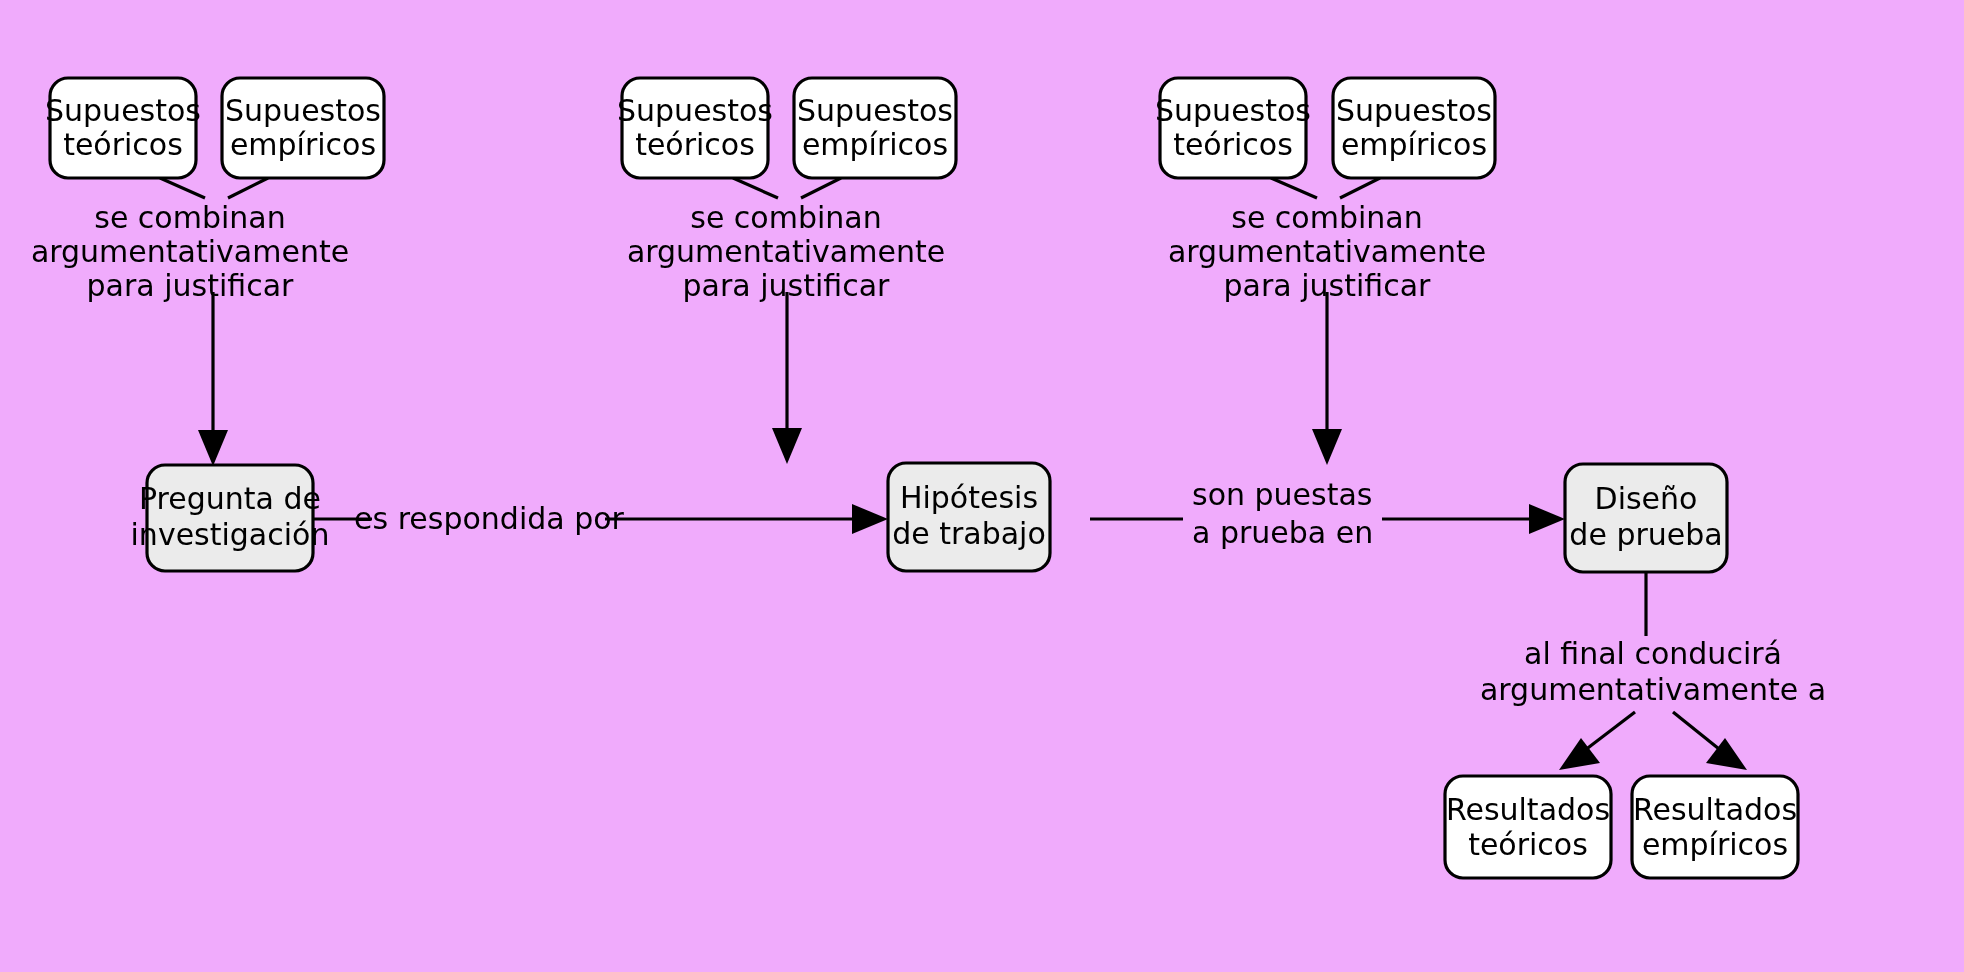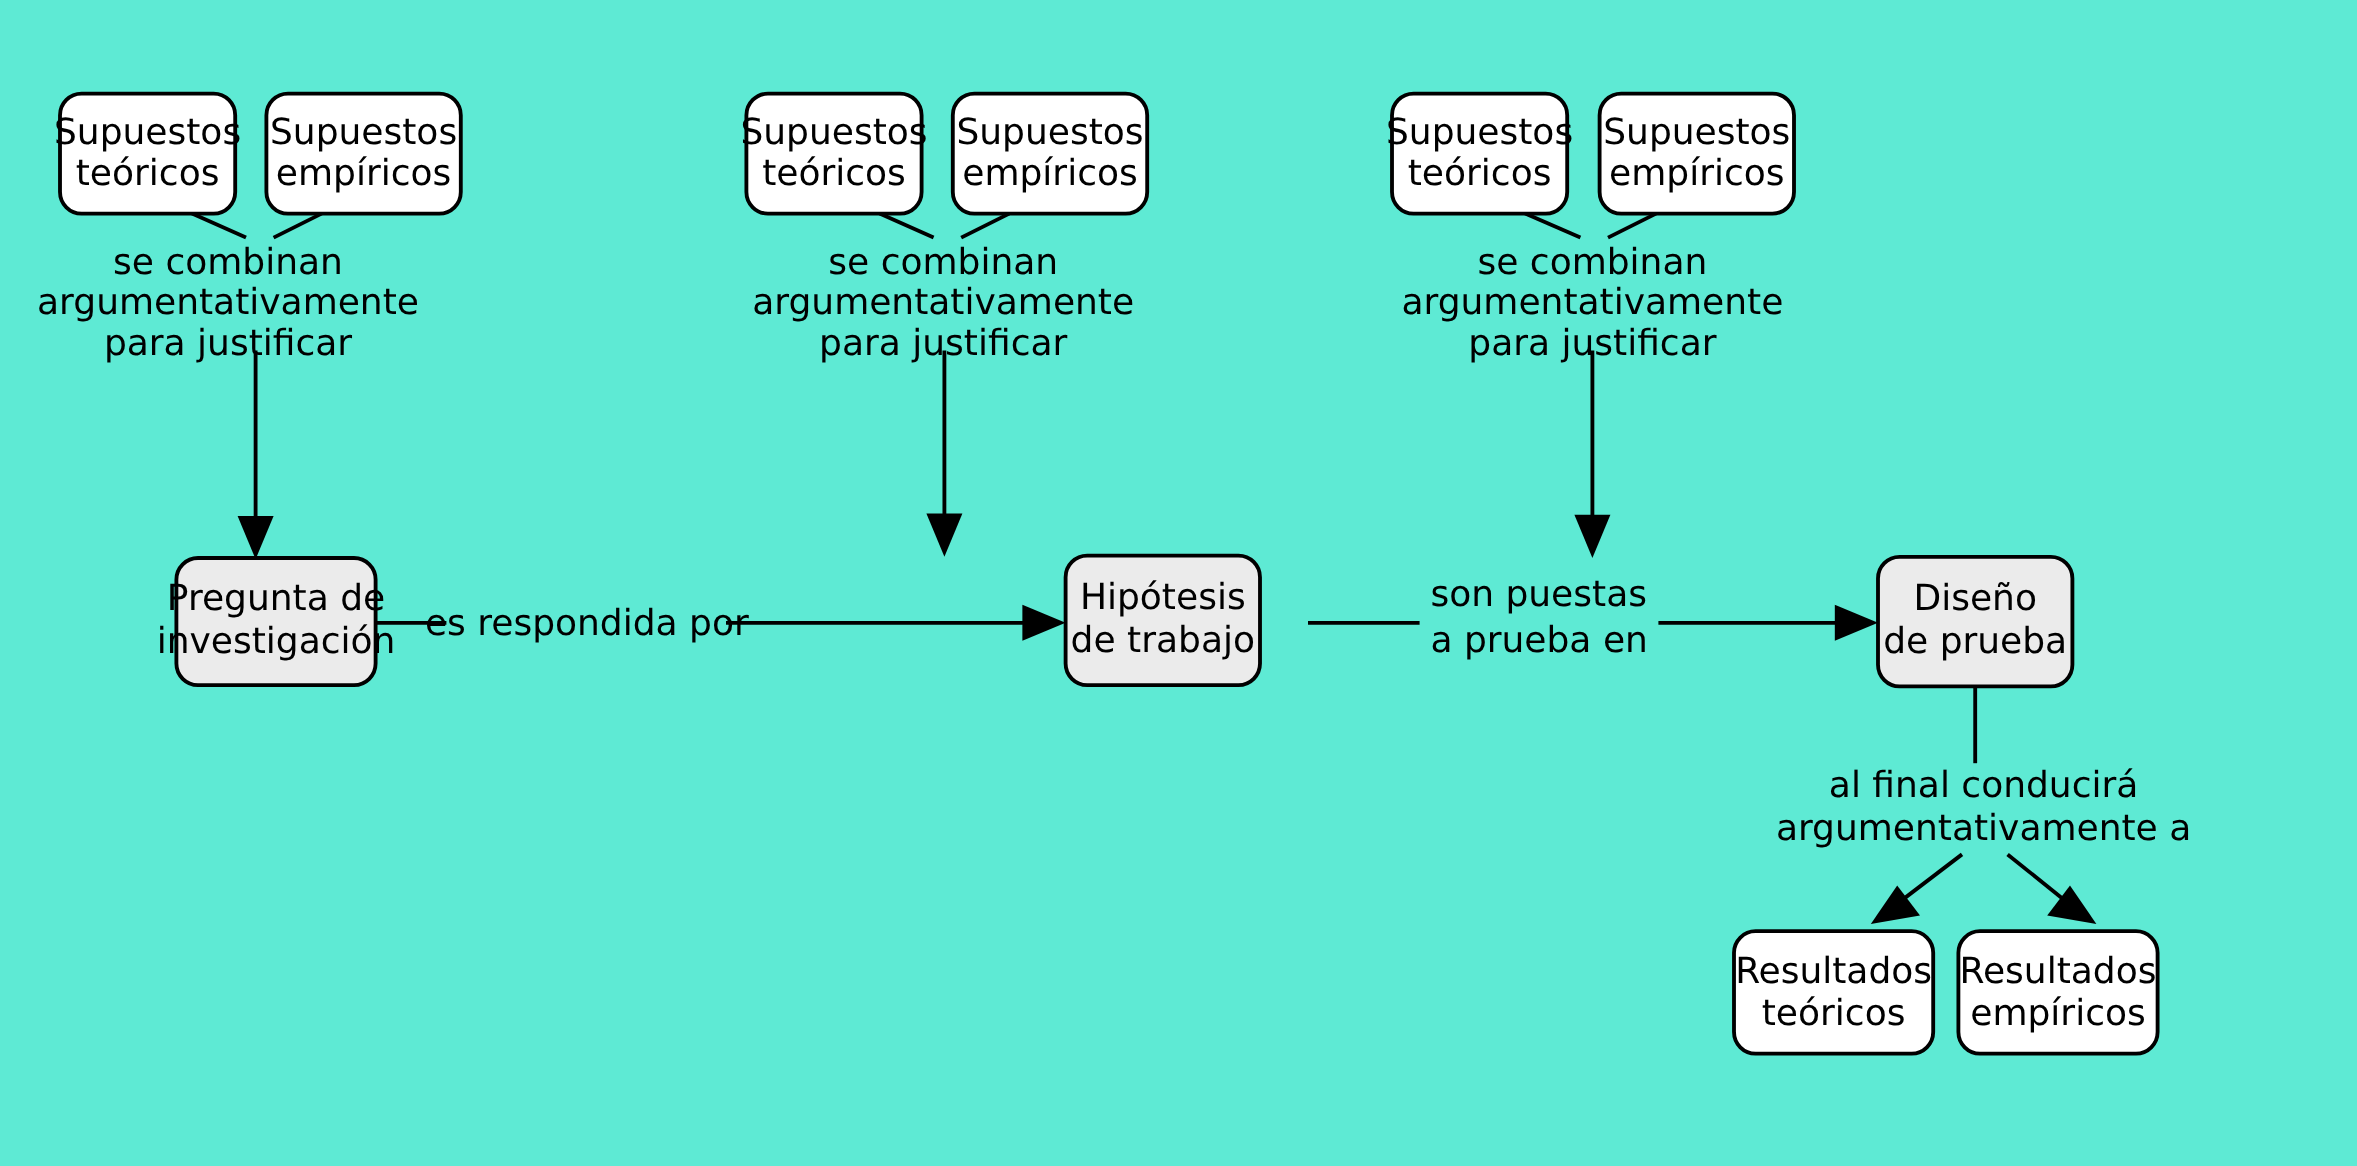--- a/index.html
+++ b/index.html
@@ -10,21 +10,21 @@
   body {
     width: 1964px;
     height: 972px;
     font-family: "DejaVu Sans", sans-serif;
     overflow: hidden;
   }
   #diagram-root {
     position: relative;
     width: 1964px;
     height: 972px;
-    background: #5eead4;
+    background: #f0abfc;
   }
   svg.diagram-canvas {
     display: block;
     width: 1964px;
     height: 972px;
   }
   .node-shape {
     stroke: #000000;
     stroke-width: 3.2;
   }

